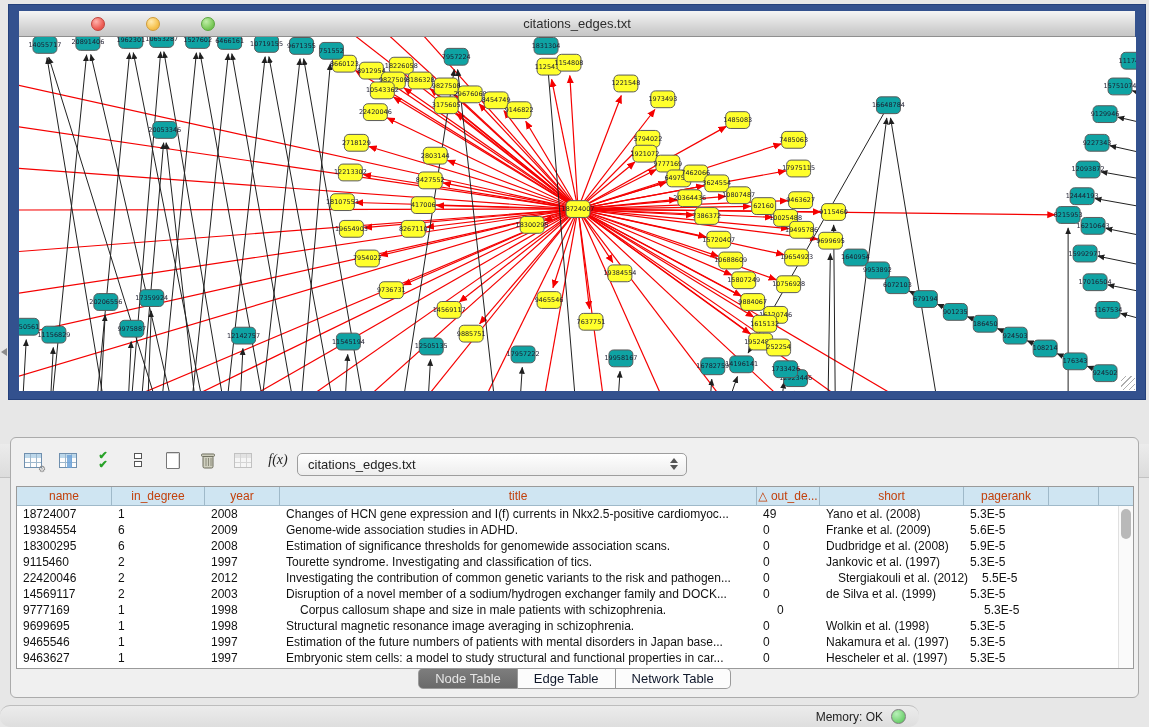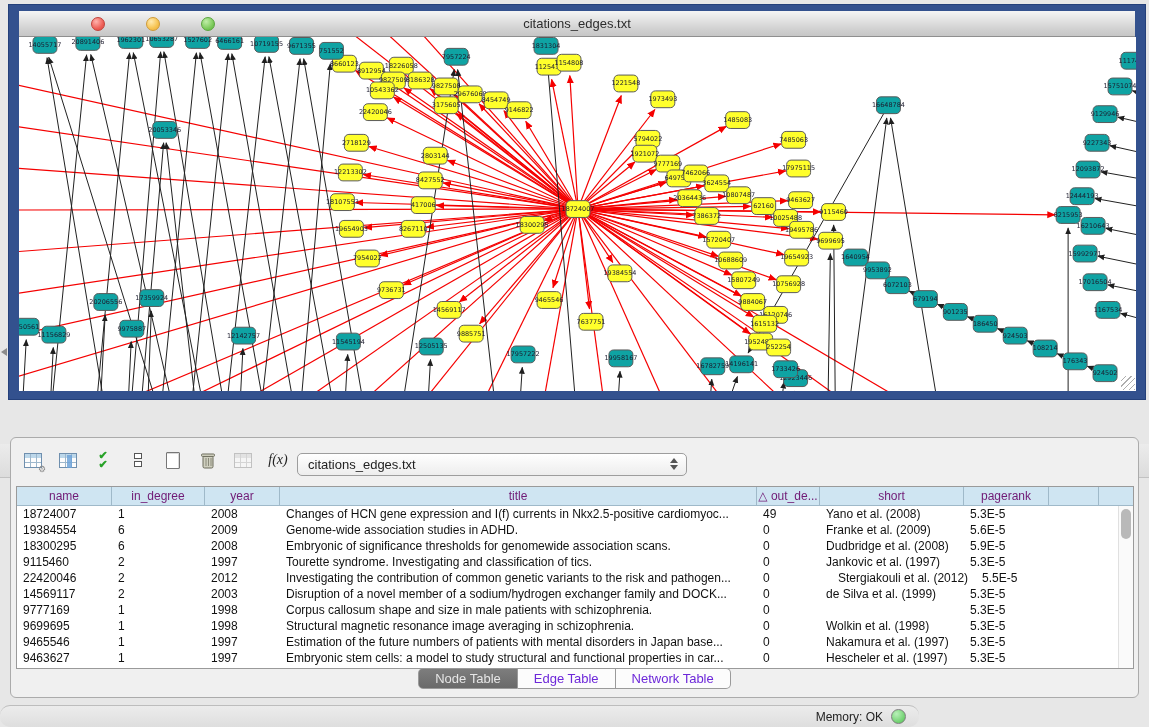--- a/index.html
+++ b/index.html
@@ -59,32 +59,32 @@
     border:1px solid #9d9d9d; border-radius:5px;
     background:linear-gradient(#ffffff,#ededed); font-size:13px; color:#222;
     display:flex; align-items:center; padding-left:10px; cursor:pointer; }
   .stepper { position:absolute; right:8px; top:4px; display:flex; flex-direction:column; align-items:center; }
   .stepper .up { width:0;height:0;border-left:4px solid transparent;border-right:4px solid transparent;border-bottom:5px solid #555; margin-bottom:2px;}
   .stepper .dn { width:0;height:0;border-left:4px solid transparent;border-right:4px solid transparent;border-top:5px solid #555;}
 
   .tbl-wrap { position:absolute; left:5px; top:48px; width:1118px; height:183px;
     background:#fff; border:1px solid #9a9a9a; overflow:hidden; }
   .tbl-head { display:flex; height:19px; background:#cfe5f2; border-bottom:1px solid #9fb9c9; }
-  .th { border-right:1px solid #9fb9c9; font-size:12px; color:#701a75; text-align:center;
+  .th { border-right:1px solid #9fb9c9; font-size:12px; color:#c2410c; text-align:center;
         line-height:18px; overflow:hidden; white-space:nowrap; cursor:pointer; flex:0 0 auto;}
   .tbl-body { position:relative; }
   .tr { display:flex; height:16px; cursor:default; }
   .td { flex:0 0 auto; font-size:12px; color:#111; line-height:16px; padding-left:6px;
         overflow:hidden; white-space:nowrap; }
   .vscroll { position:absolute; right:0; top:19px; bottom:0; width:15px; background:#fafafa; border-left:1px solid #e0e0e0;}
   .vthumb { position:absolute; left:2px; top:3px; width:10px; height:30px; background:#b9b9b9; border-radius:6px; cursor:pointer;}
 
   .tabs { position:absolute; left:0; right:0; bottom:8px; display:flex; justify-content:center; }
   .seg { height:21px; line-height:20px; font-size:13px; padding:0 16px; background:#fcfcfc;
-         border:1px solid #9a9a9a; border-left:none; color:#6d28d9; cursor:pointer; }
+         border:1px solid #9a9a9a; border-left:none; color:#0f172a; cursor:pointer; }
   .seg:first-child { border-left:1px solid #9a9a9a; border-radius:5px 0 0 5px; }
   .seg:last-child { border-radius:0 5px 5px 0; }
   .seg.sel { background:linear-gradient(#7d7d7d,#6a6a6a); color:#e6e6e6; }
 
   
   .status-bar { position:absolute; left:0; bottom:0; width:919px; height:22px;
     background:linear-gradient(#ececec,#dedede); border-top:1px solid #bdbdbd;border-radius:10px; }
   .mem-label { position:absolute; right:36px; top:4px; font-size:12px; color:#222; }
   .mem-dot { position:absolute; right:13px; top:3px; width:15px; height:15px; border-radius:50%;
     border:1px solid #7e7e7e; }
@@ -788,21 +788,21 @@
             <div class="td" style="width: 75px;">2009</div>
             <div class="td" style="width: 477px;">Genome-wide association studies in ADHD.</div>
             <div class="td" style="width: 63px;">0</div>
             <div class="td" style="width: 144px;">Franke et al. (2009)</div>
             <div class="td" style="width: 85px;">5.6E-5</div>
           </div>
           <div class="tr">
             <div class="td" style="width: 95px;">18300295</div>
             <div class="td" style="width: 93px;">6</div>
             <div class="td" style="width: 75px;">2008</div>
-            <div class="td" style="width: 477px;">Embryonic of significance thresholds for genomewide association scans.</div>
+            <div class="td" style="width: 477px;">Estimation of significance thresholds for genomewide association scans.</div>
             <div class="td" style="width: 63px;">0</div>
             <div class="td" style="width: 144px;">Dudbridge et al. (2008)</div>
             <div class="td" style="width: 85px;">5.9E-5</div>
           </div>
           <div class="tr">
             <div class="td" style="width: 95px;">9115460</div>
             <div class="td" style="width: 93px;">2</div>
             <div class="td" style="width: 75px;">1997</div>
             <div class="td" style="width: 477px;">Tourette syndrome. Investigating and classification of tics.</div>
             <div class="td" style="width: 63px;">0</div>
@@ -824,21 +824,21 @@
             <div class="td" style="width: 75px;">2003</div>
             <div class="td" style="width: 477px;">Disruption of a novel member of a sodium/hydrogen exchanger family and DOCK...</div>
             <div class="td" style="width: 63px;">0</div>
             <div class="td" style="width: 144px;">de Silva et al. (1999)</div>
             <div class="td" style="width: 85px;">5.3E-5</div>
           </div>
           <div class="tr">
             <div class="td" style="width: 95px;">9777169</div>
             <div class="td" style="width: 93px;">1</div>
             <div class="td" style="width: 75px;">1998</div>
-            <div class="td" style="width: 477px;">Corpus callosum shape and size in male patients with schizophrenia.</div>
+            <div class="td" style="width: 477px; margin-left: 14px;">Corpus callosum shape and size in male patients with schizophrenia.</div>
             <div class="td" style="width: 63px;">0</div>
             <div class="td" style="width: 144px; margin-top: 28px;">Tibbo et al. (1998)</div>
             <div class="td" style="width: 85px;">5.3E-5</div>
           </div>
           <div class="tr">
             <div class="td" style="width: 95px;">9699695</div>
             <div class="td" style="width: 93px;">1</div>
             <div class="td" style="width: 75px;">1998</div>
             <div class="td" style="width: 477px;">Structural magnetic resonance image averaging in schizophrenia.</div>
             <div class="td" style="width: 63px;">0</div>

